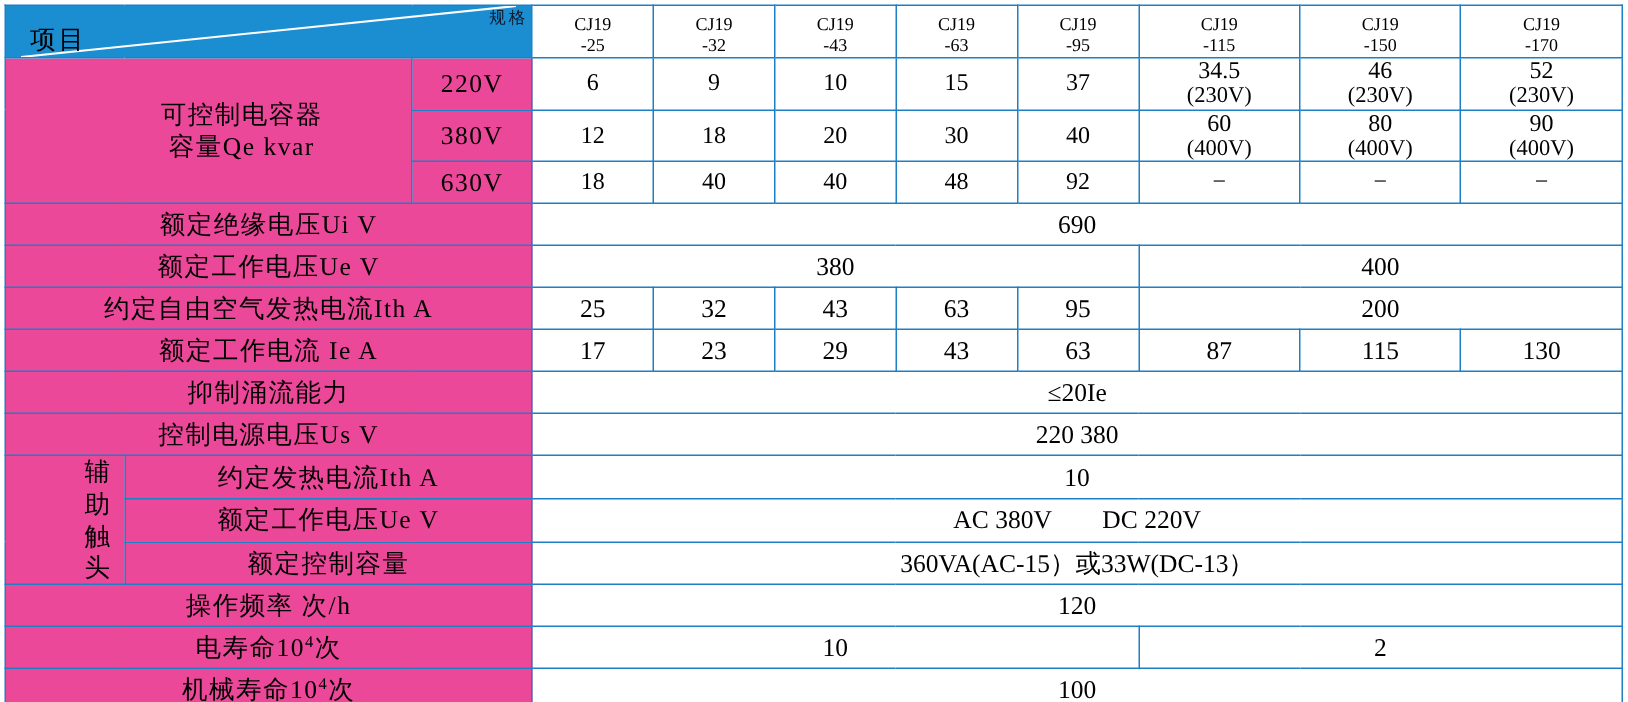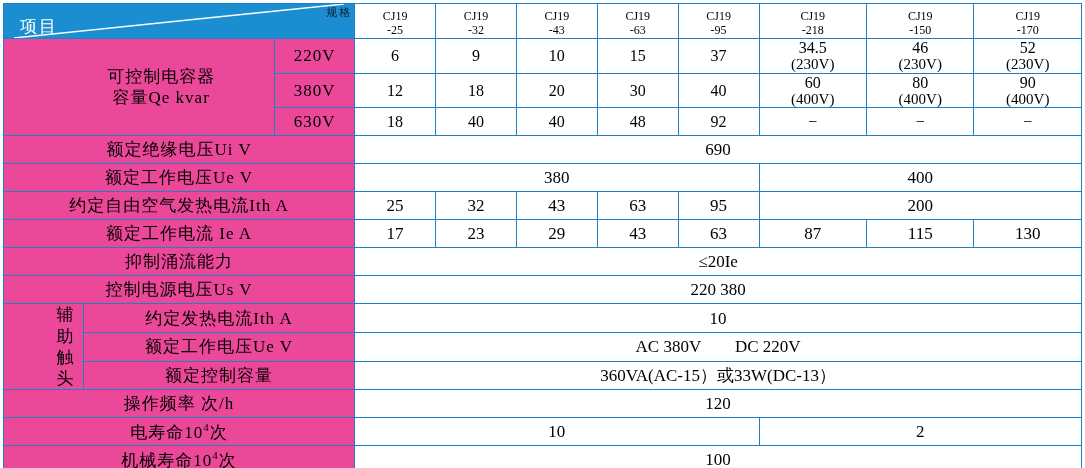--- a/index.html
+++ b/index.html
@@ -70,21 +70,21 @@
   td.diag .diagline {
     position: absolute;
     left: 0; top: 0;
     width: 100%; height: 100%;
     overflow: hidden;
   }
   td.diag .xiangmu {
     position: absolute;
     left: 16px;
     bottom: 2px;
-    color: #ffffff;
+    color: #000000;
     font-size: 17px;
     letter-spacing: 2px;
   }
   td.diag .guige {
     position: absolute;
     right: 2px;
     top: 2px;
     color: #0f172a;
     font-size: 11px;
     letter-spacing: 2px;
@@ -128,21 +128,21 @@
             </svg>
           </div>
           <span class="xiangmu">项目</span>
           <span class="guige">规格</span>
         </td>
         <td><span class="model"><span>CJ19</span><span class="m2">-25</span></span></td>
         <td><span class="model"><span>CJ19</span><span class="m2">-32</span></span></td>
         <td><span class="model"><span>CJ19</span><span class="m2">-43</span></span></td>
         <td><span class="model"><span>CJ19</span><span class="m2">-63</span></span></td>
         <td><span class="model"><span>CJ19</span><span class="m2">-95</span></span></td>
-        <td><span class="model"><span>CJ19</span><span class="m2">-218</span></span></td>
+        <td><span class="model"><span>CJ19</span><span class="m2">-115</span></span></td>
         <td><span class="model"><span>CJ19</span><span class="m2">-150</span></span></td>
         <td><span class="model"><span>CJ19</span><span class="m2">-170</span></span></td>
       </tr>
 
       <tr>
         <td class="hdr lbl" colspan="2" rowspan="3">
           <span class="two-line">可控制电容器</span>
           <span class="two-line">容量Qe kvar</span>
         </td>
         <td class="hdr">220V</td>

